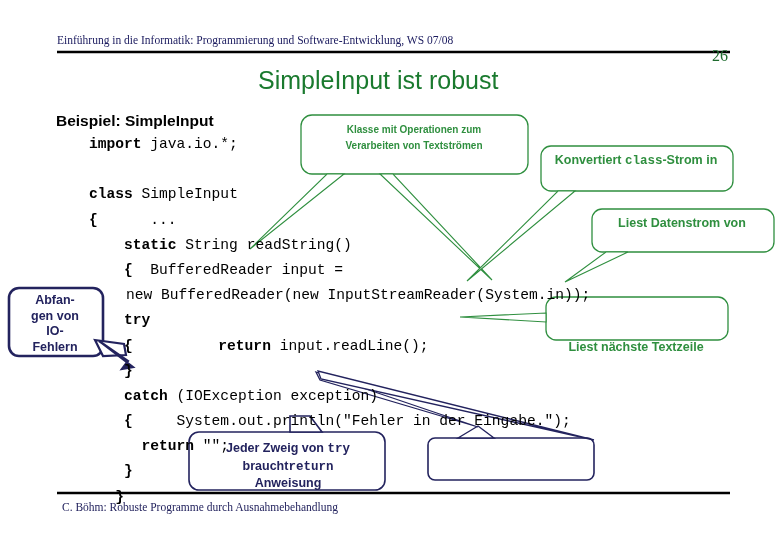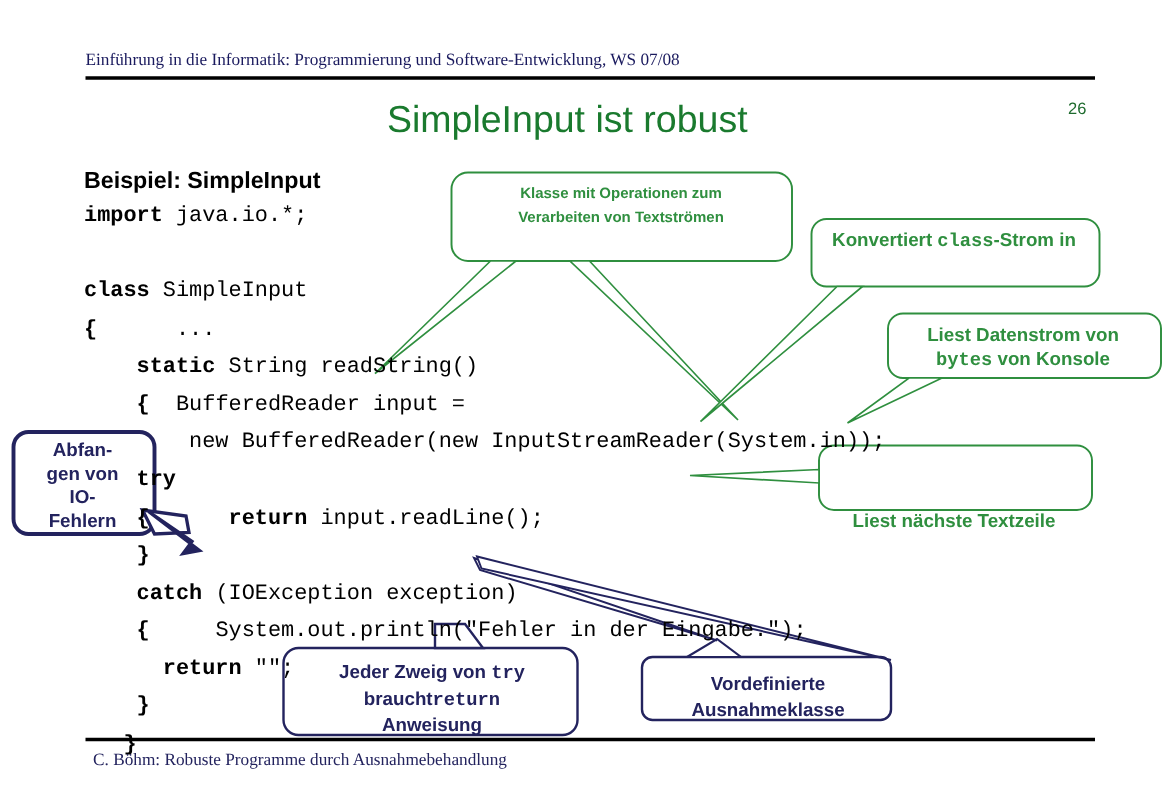--- a/index.html
+++ b/index.html
@@ -16,22 +16,22 @@
   #vec{position:absolute;left:0;top:0;width:780px;height:540px;pointer-events:none;}
 
   
   .header-line{
     position:absolute;left:57px;top:34px;width:660px;
     font-family:"Liberation Serif", serif;
     font-size:11.5px;color:#1a1a5e;white-space:nowrap;
   }
   .page-num{
     position:absolute;left:712px;top:47px;
-    font-family:Liberation Sans, sans-serif;
-    font-size:11px;color:#1e6b2e;margin-top:20px;
+    font-family:Liberation Serif, serif;
+    font-size:16px;color:#1e6b2e;
   }
 
   
   .slide-title{
     position:absolute;left:258px;top:66px;
     font-family:"Liberation Sans", sans-serif;
     font-size:25px;font-weight:400;color:#1a7a2e;
     white-space:nowrap;letter-spacing:0px;
   }
 
@@ -44,21 +44,21 @@
 
   
   #code{
     position:absolute;left:56px;top:132px;
     font-family:"Liberation Mono","DejaVu Sans Mono",monospace;
     font-size:14.6px;
     line-height:25.2px;
     color:#000;
     white-space:pre;
   }
-  #code .kw{font-weight:bold;}
+  #code .kw{font-weight:bold;margin-left:33px;}
   #code .ln{display:block;height:25.2px;}
 
   
   .callout{
     position:absolute;
     text-align:center;
     font-weight:bold;
     line-height:16px;
     white-space:nowrap;
   }
@@ -156,36 +156,31 @@
 
   <div class="callout green" id="co-klasse">
       <div><span>Klasse mit Operationen zum</span></div>
       <div><span>Verarbeiten von  Textströmen</span></div>
     </div>
   <div class="callout green" id="co-konvert">
       <div><span>Konvertiert </span><span class="mono">class</span><span>-Strom in</span></div>
     </div>
   <div class="callout green" id="co-liest-bytes">
       <div><span>Liest Datenstrom von</span></div>
-      <div><span class="mono">bytes</span><span>  von Konsole</span></div>
     </div>
   <div class="callout green" id="co-liest-zeile">
       <div><span>Liest nächste Textzeile</span></div>
     </div>
   <div class="callout blue" id="co-jeder">
       <div><span>Jeder Zweig von </span><span class="mono">try</span></div>
       <div><span>braucht</span><span class="mono">return</span></div>
       <div><span>Anweisung</span></div>
     </div>
   <div class="callout blue" id="co-abfangen">
       <div><span>Abfan-</span></div>
       <div><span>gen von</span></div>
       <div><span>IO-</span></div>
       <div><span>Fehlern</span></div>
     </div>
-  <div class="callout blue" id="co-vordef">
-      <div><span>Vordefinierte</span></div>
-      <div><span>Ausnahmeklasse</span></div>
-    </div>
 
   <div class="footer">C. Böhm: Robuste Programme durch Ausnahmebehandlung</div>
 
 </div>
 
 </body></html>

